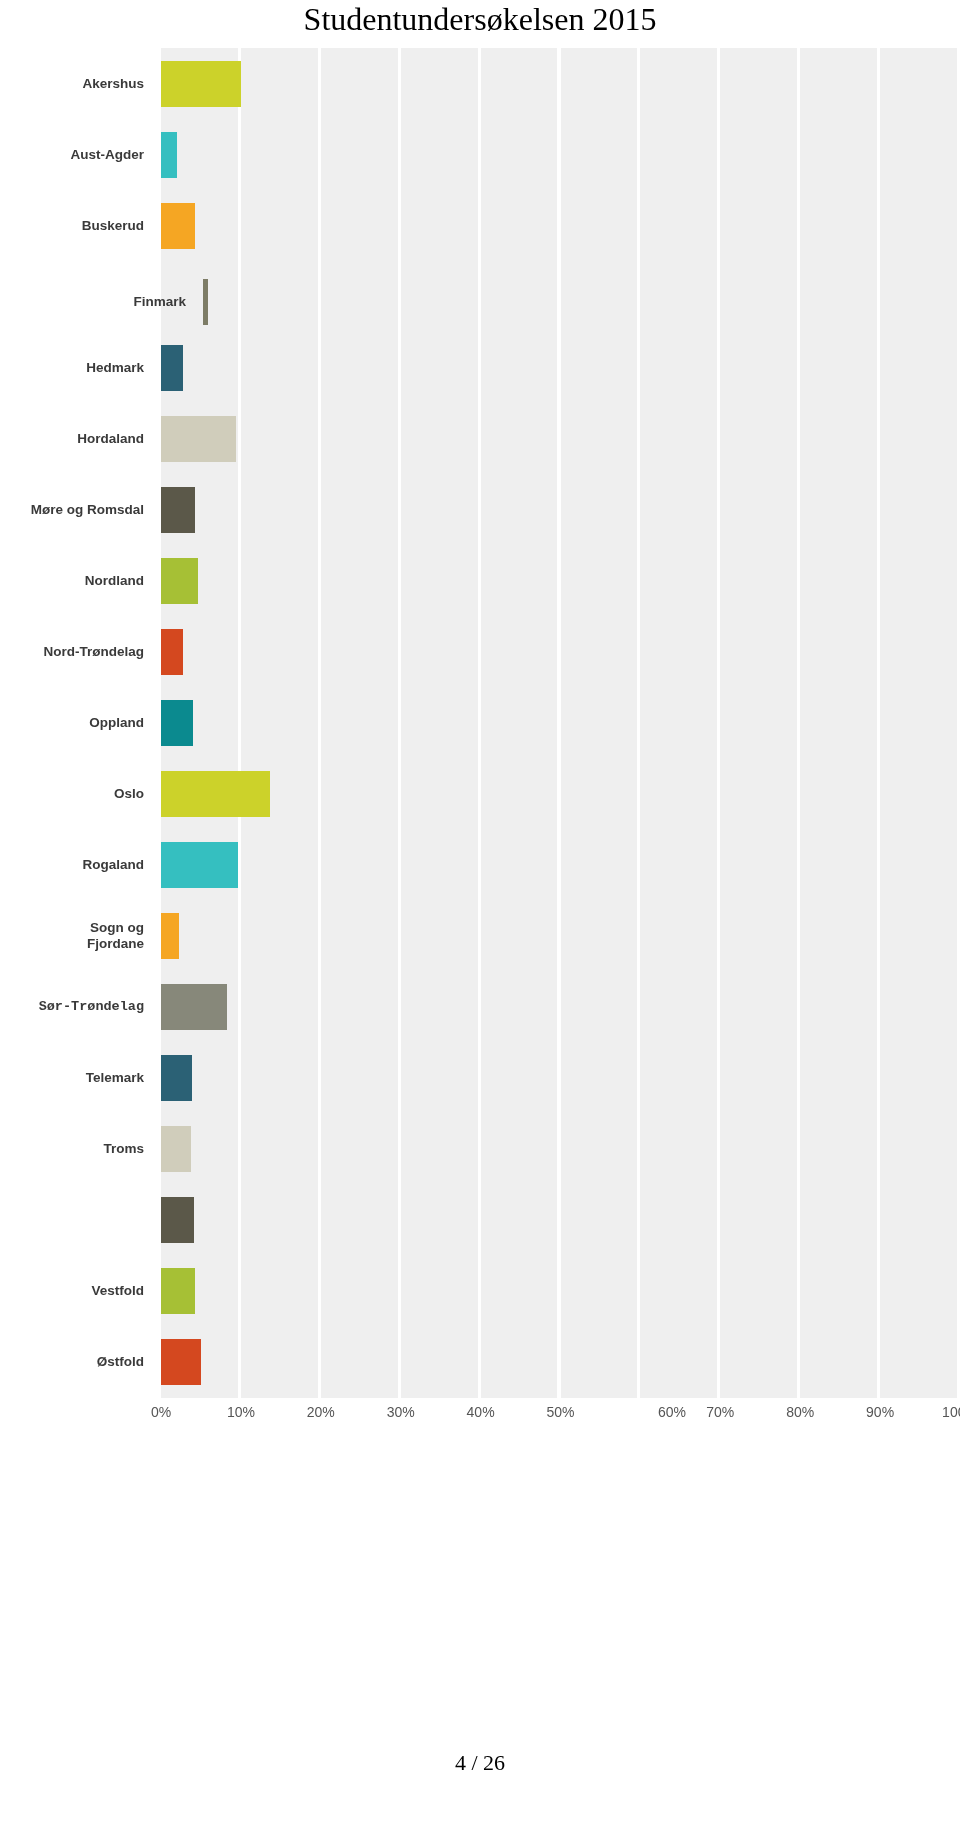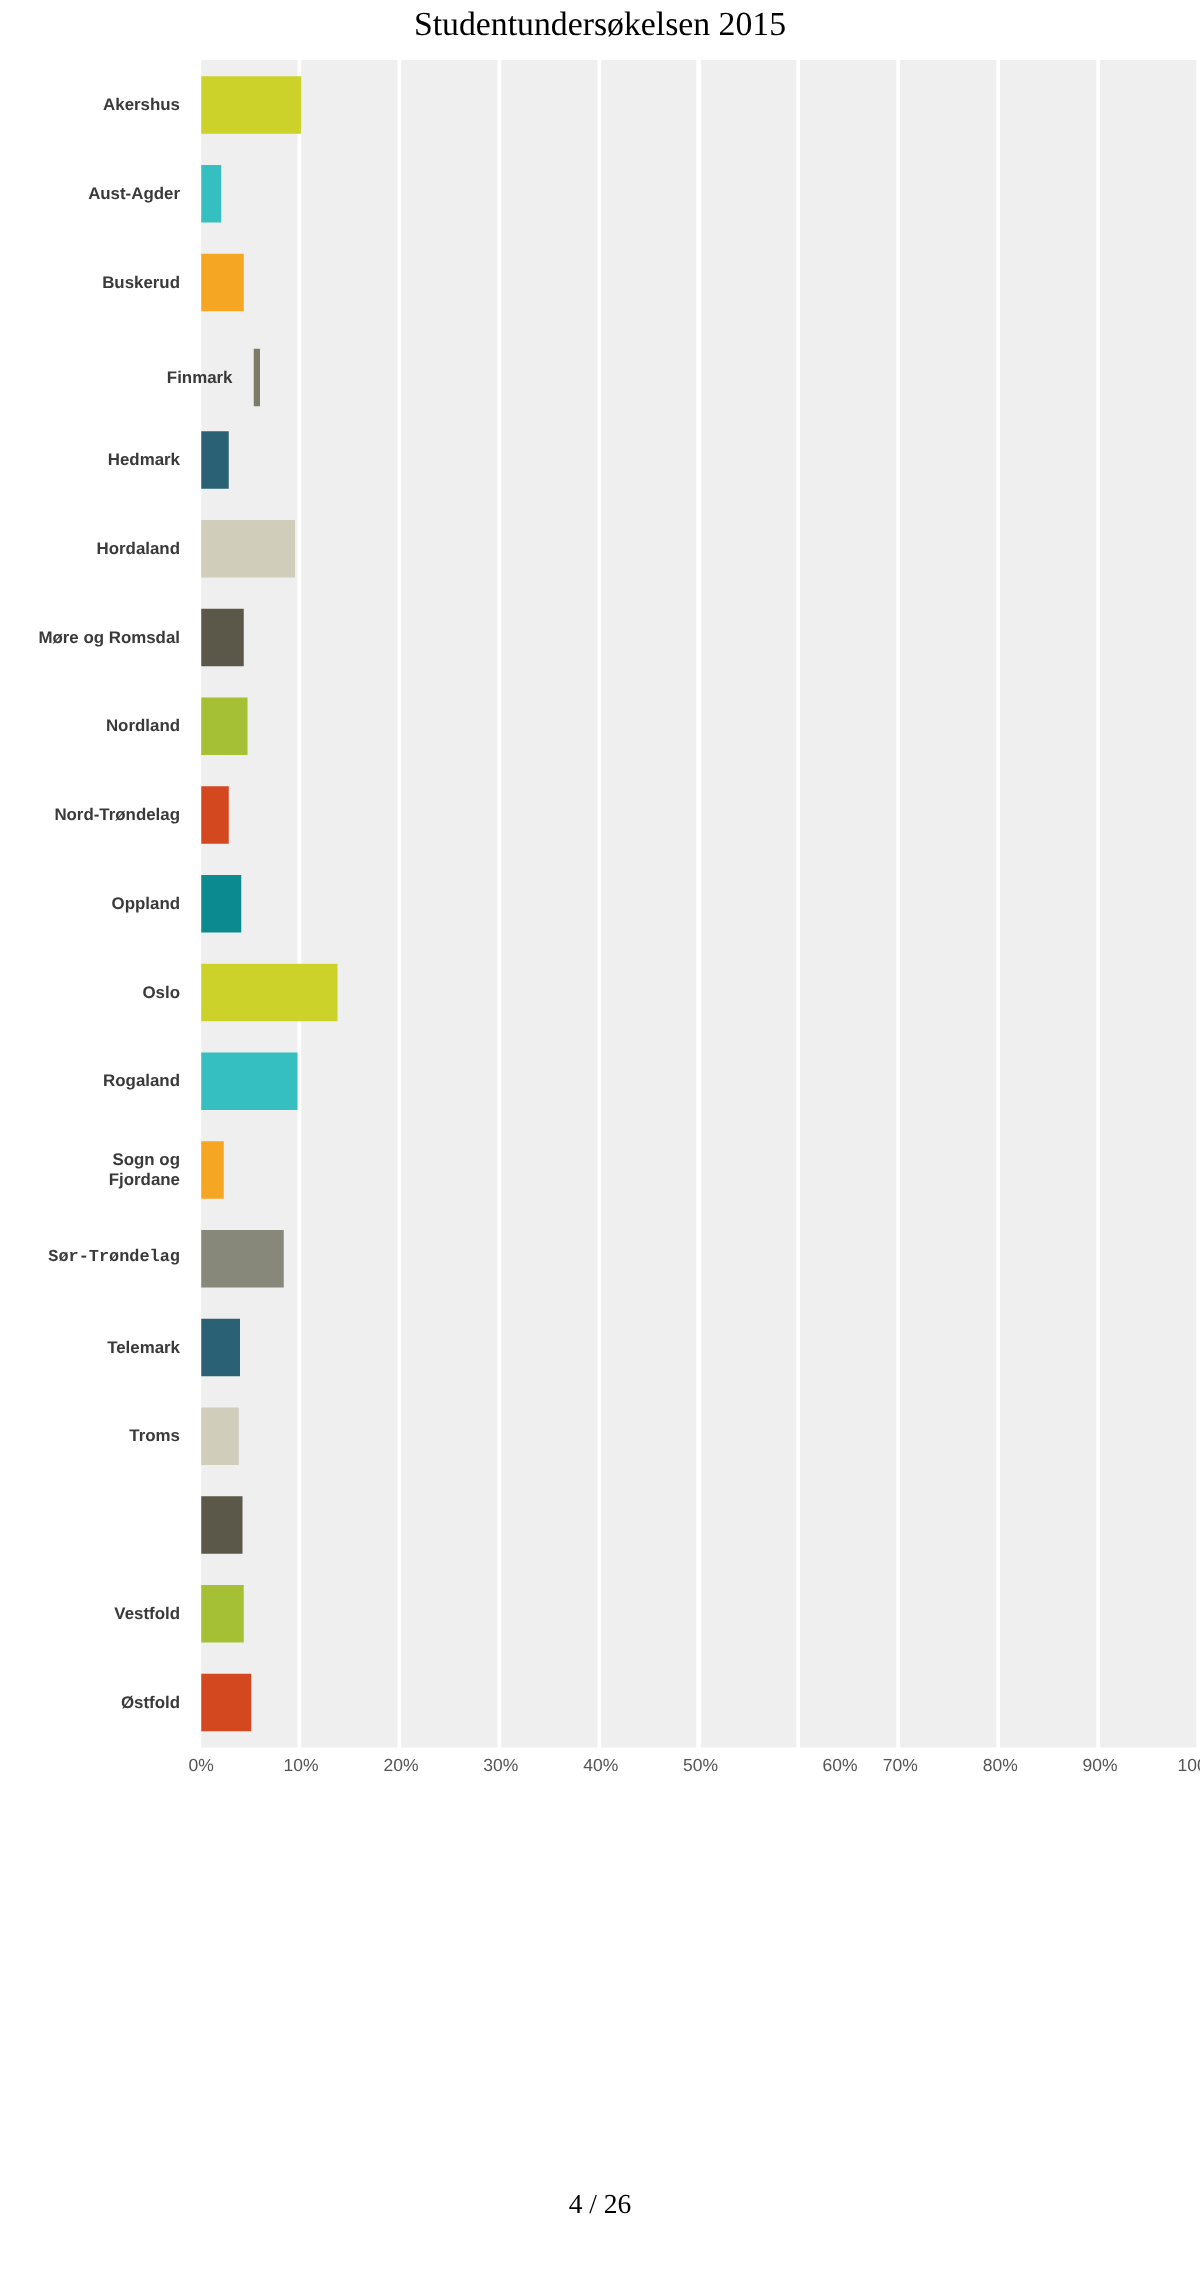--- a/index.html
+++ b/index.html
@@ -24,21 +24,21 @@
   }
 
   
   #chart-title {
     position: absolute;
     left: 0;
     top: 2px;
     width: 960px;
     text-align: center;
     font-family: "Liberation Serif", serif;
-    font-size: 27px;
+    font-size: 32px;
     font-weight: normal;
     color: #000000;
     letter-spacing: 0px;
     line-height: 34px;
   }
 
   
   #chart-area {
     position: absolute;
     left: 0px;

